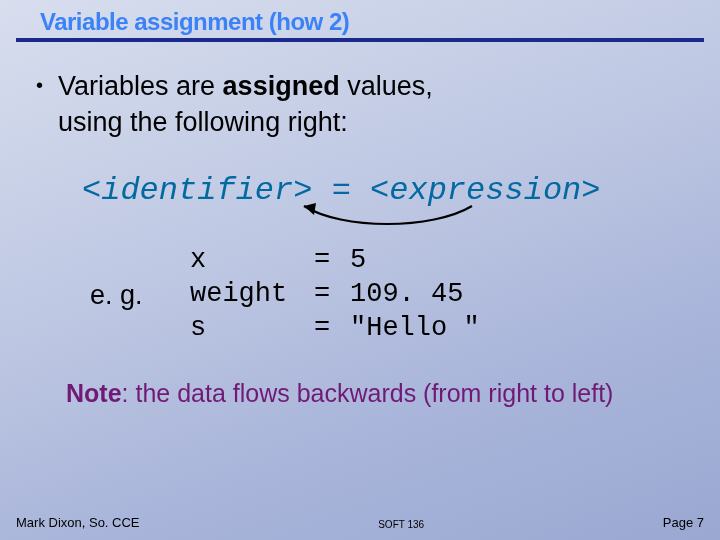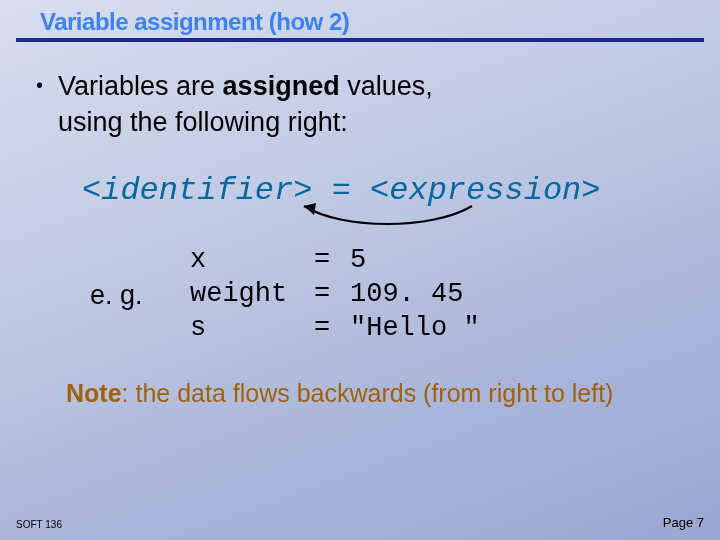--- a/index.html
+++ b/index.html
@@ -60,21 +60,21 @@
     font-family: "Courier New", Courier, monospace;
     font-size: 27px;
     color: #000;
     border-collapse: collapse;
   }
   .code-tbl td { padding: 0 0; vertical-align: top; line-height: 34px; }
   .col-ident { width: 124px; }
   .col-eq { width: 36px; }
   .note {
     font-size: 25px;
-    color: #a16207;
+    color: #701a75;
     margin: 34px 0 0 36px;
   }
   .note b { font-weight: bold; }
   .footer {
     position: absolute;
     left: 0; right: 0; bottom: 10px;
     display: flex;
     justify-content: space-between;
     align-items: flex-end;
     padding: 0 16px;
@@ -130,15 +130,16 @@
     </tbody>
       </table>
   </div>
 
   <div class="note">
     <b>Note</b><span>: the data flows backwards (from right to left)</span>
   </div>
 </div>
 
 <div class="footer">
+  <div>Mark Dixon, So. CCE</div>
   <div class="footer-center">SOFT 136</div>
   <div>Page 7</div>
 </div>
 
 </body></html>

